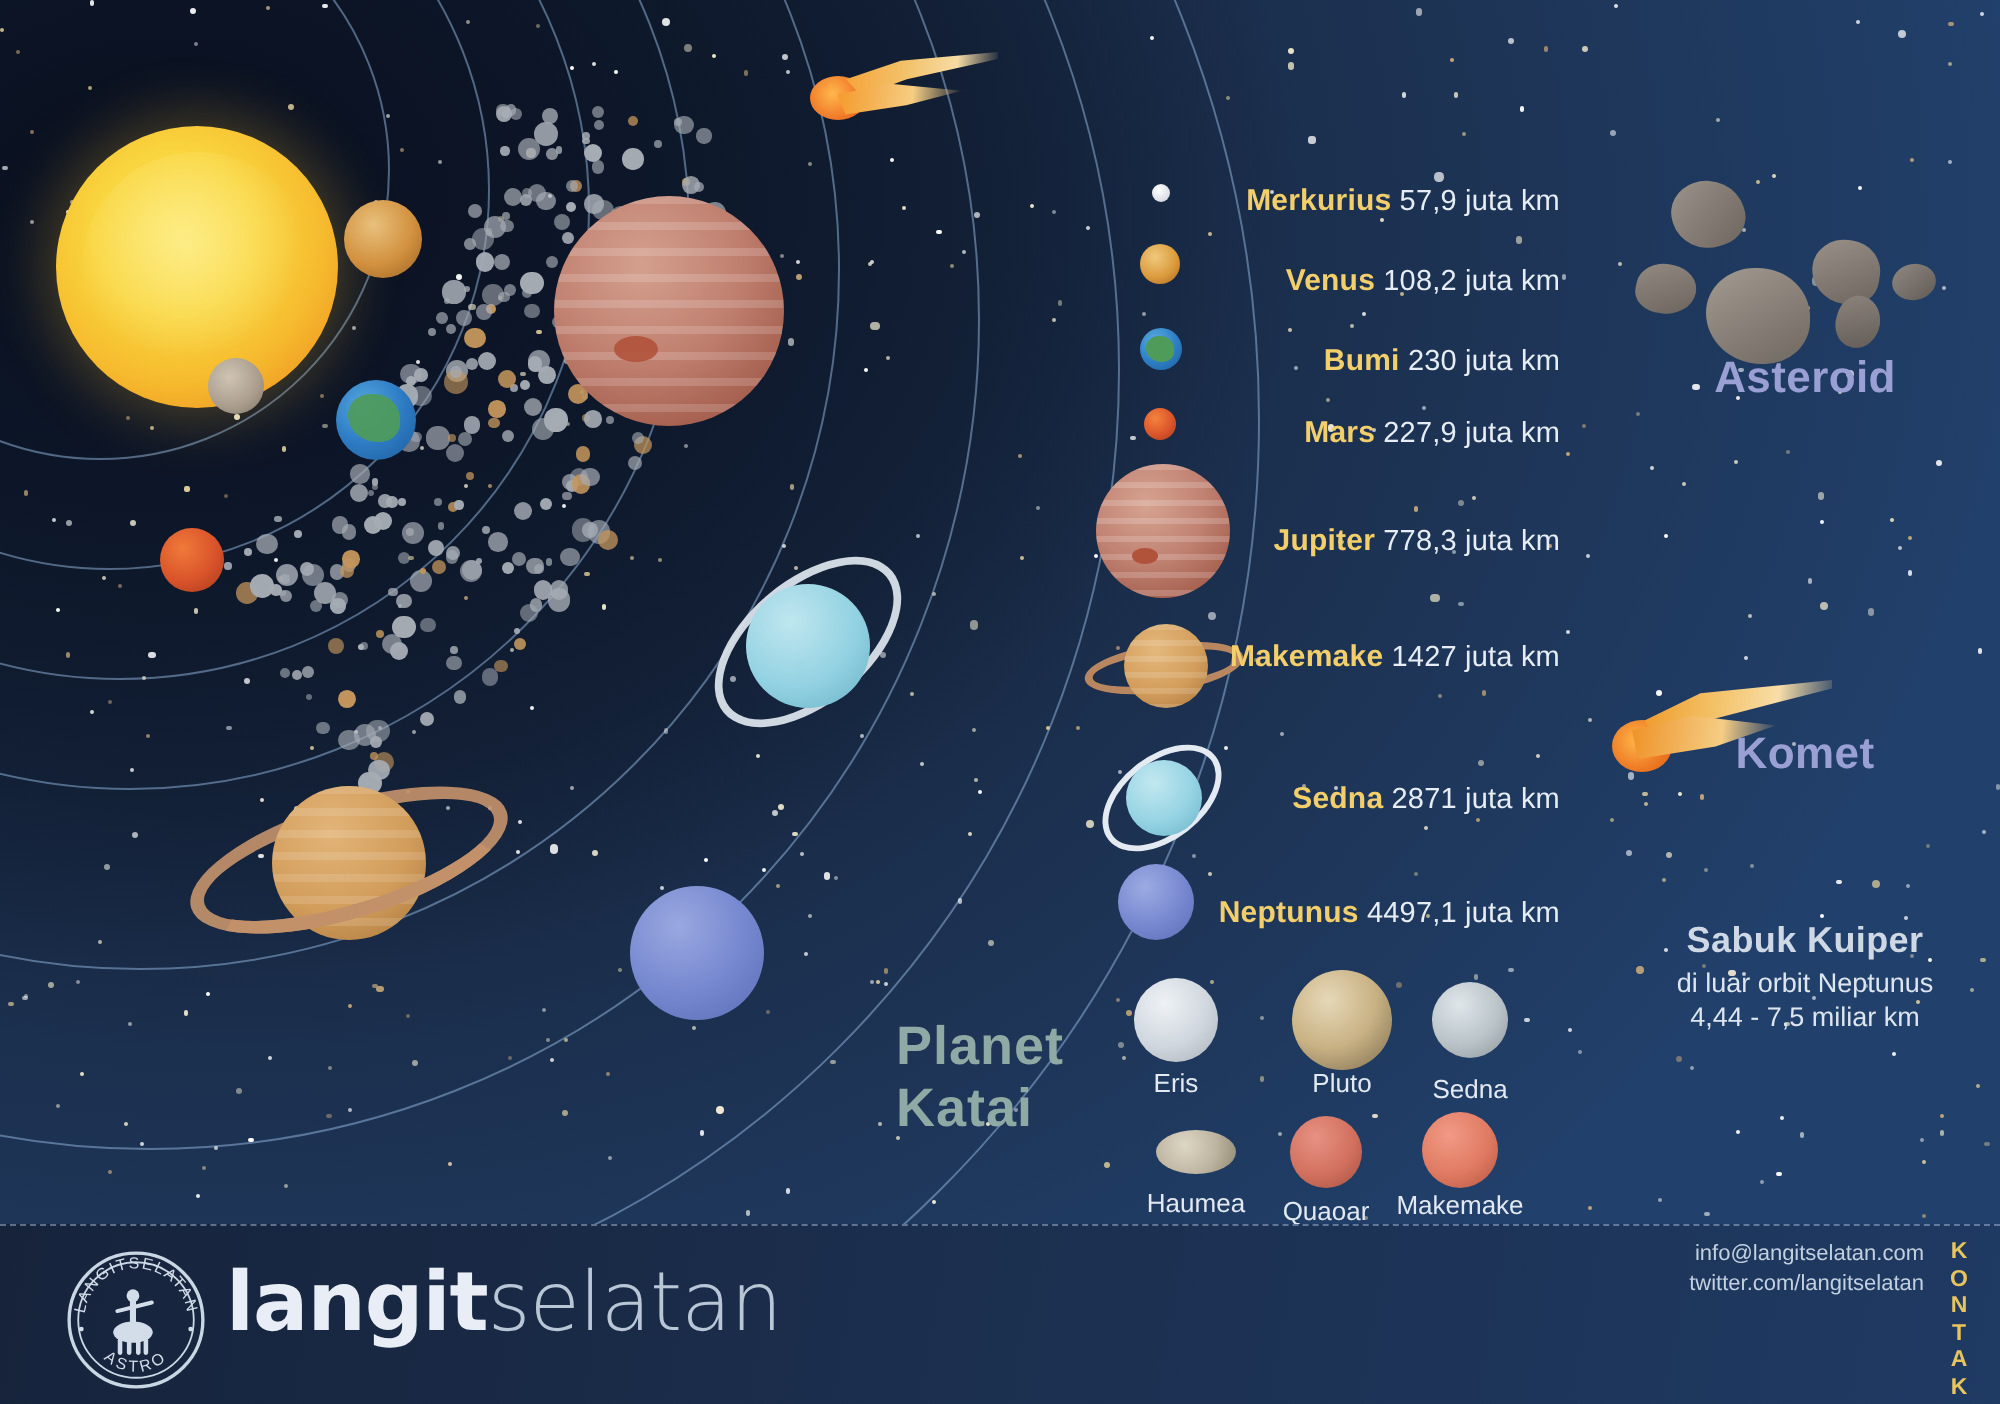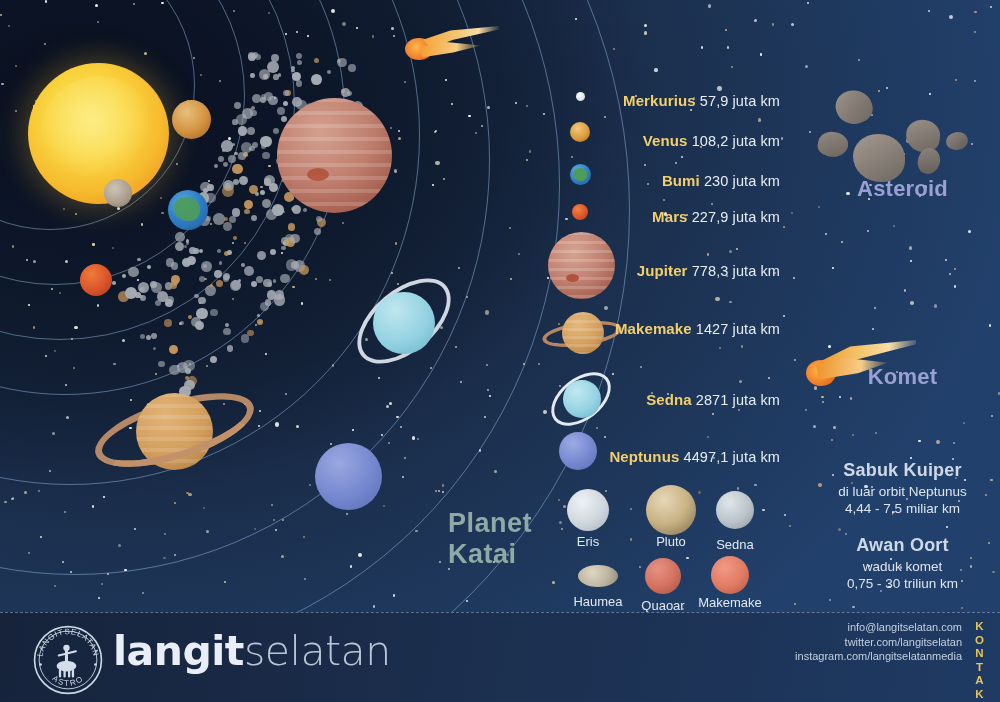--- a/index.html
+++ b/index.html
@@ -929,25 +929,20 @@
   <div class="rcol" style="top:364px;">
     <div class="rhead">Komet</div>
   </div>
 
   <div class="rcol" style="top:460px;">
     <div class="rhead2">Sabuk Kuiper</div>
     <div class="rbody" style="white-space:pre-line;margin-top:3px;">di luar orbit Neptunus
 4,44 - 7,5 miliar km</div>
   </div>
 
-  <div class="rcol" style="top:535px;">
-    <div class="rhead2">Awan Oort</div>
-    <div class="rbody" style="white-space:pre-line;margin-top:3px;">waduk komet
-0,75 - 30 triliun km</div>
-  </div>
 
   <div class="katai">
     <span>Planet</span><br>
     <span>Katai</span>
   </div>
   <div id="dwarfs">
       <div class="dw" style="left: 567px; top: 489px; width: 42px; height: 42px; border-radius: 50%; background: radial-gradient(circle at 36% 30%, rgb(238, 242, 246), rgb(207, 214, 221) 55%, rgb(168, 176, 184) 100%);"></div>
       <div class="dwlabel" style="left: 548px; top: 534px;">Eris</div>
       <div class="dw" style="left: 646px; top: 485px; width: 50px; height: 50px; border-radius: 50%; background: radial-gradient(circle at 36% 30%, rgb(230, 216, 184), rgb(201, 178, 132) 50%, rgb(122, 106, 78) 100%);"></div>
       <div class="dwlabel" style="left: 631px; top: 534px;">Pluto</div>
@@ -989,21 +984,20 @@
     <circle cx="86" cy="56" r="1.6" fill="#d3dde9"></circle>
   </svg>
 
   <div class="brand">
     <span class="b1">langit</span><span class="b2">selatan</span>
   </div>
 
   <div class="contact" id="contact-list">
       <div>info@langitselatan.com</div>
       <div>twitter.com/langitselatan</div>
-      <div>instagram.com/langitselatanmedia</div>
     </div>
   <div class="kontak" id="kontak-label">
       <div>K</div>
       <div>O</div>
       <div>N</div>
       <div>T</div>
       <div>A</div>
       <div>K</div>
     </div>
 

